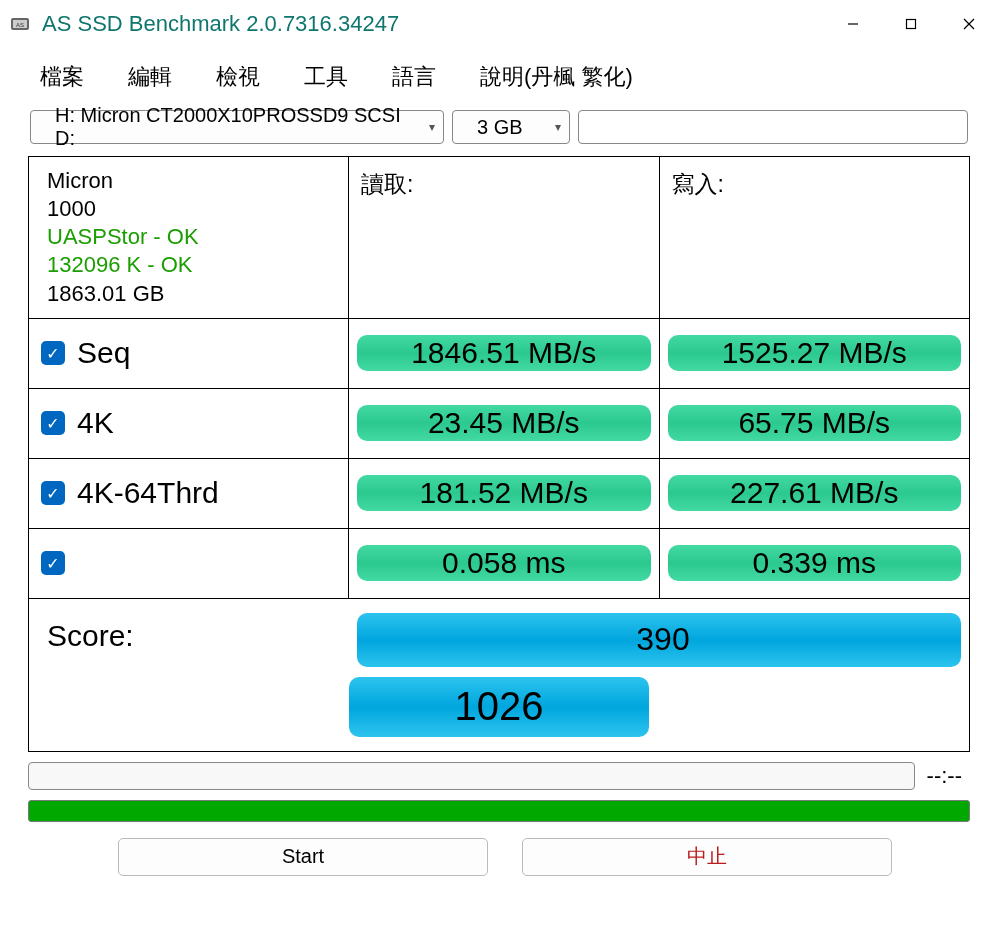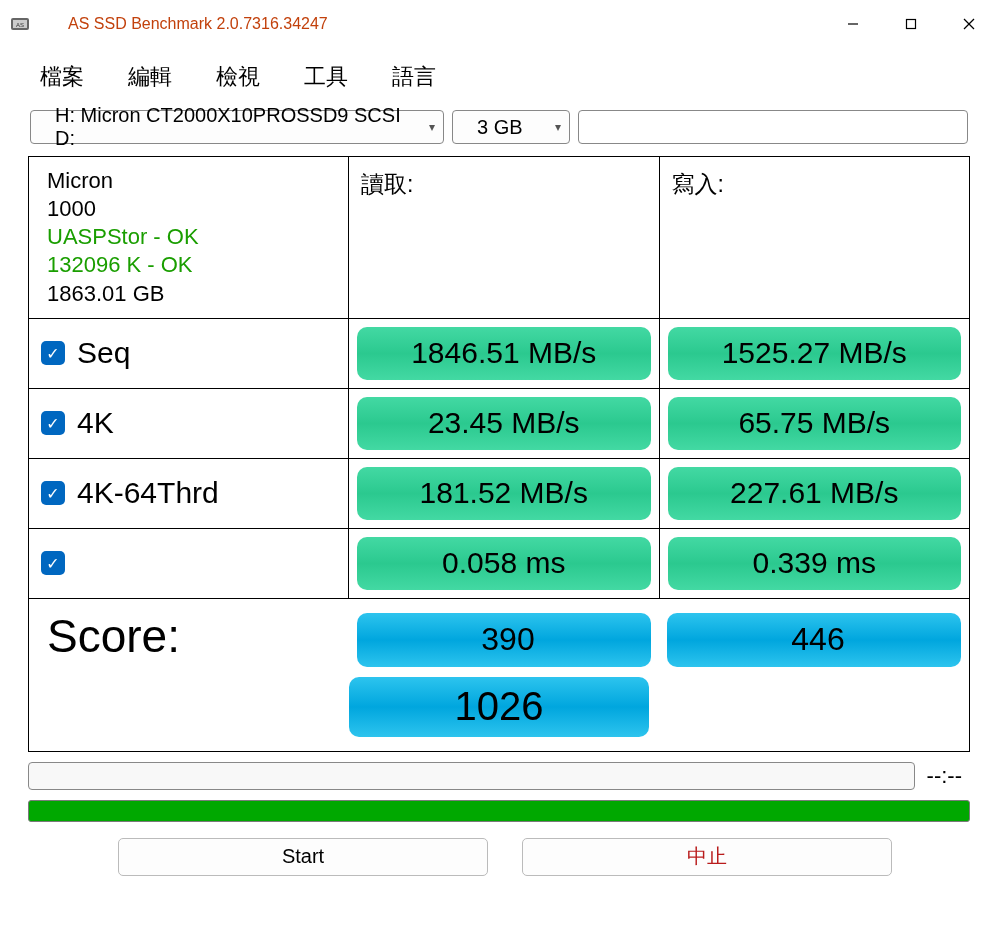--- a/index.html
+++ b/index.html
@@ -27,24 +27,23 @@
 .titlebar-icon {
   width: 24px;
   height: 24px;
   margin-right: 10px;
   display: flex;
   align-items: center;
   justify-content: center;
 }
 .titlebar-icon svg { width: 20px; height: 20px; }
 .titlebar-title {
-  font-size: 16px;
-  color: #c2410c;
-  flex: 1;
-  margin-left: 26px;
+  font-size: 22px;
+  color: #0f766e;
+  flex: 1;
 }
 .win-controls {
   display: flex;
   height: 100%;
 }
 .win-btn {
   width: 58px;
   height: 48px;
   display: flex;
   align-items: center;
@@ -155,21 +154,21 @@
 .value-cell {
   flex: 1;
   display: flex;
   align-items: center;
   justify-content: center;
   padding: 8px;
 }
 .value-cell.read { border-right: 1px solid #000; }
 .pill {
   width: 100%;
-  height: 53px;
+  height: 36px;
   background: linear-gradient(to bottom, #43d9a3 0%, #2bc98f 50%, #43d9a3 100%);
   border-radius: 10px;
   display: flex;
   align-items: center;
   justify-content: center;
   font-size: 30px;
   color: #000;
 }
 
 .score-section {
@@ -178,21 +177,21 @@
 }
 .score-row {
   display: flex;
   height: 74px;
 }
 .score-label-cell {
   width: 320px;
   display: flex;
   align-items: center;
   padding-left: 18px;
-  font-size: 46px;
+  font-size: 30px;
   color: #000;
 }
 .score-value-cell {
   flex: 1;
   display: flex;
   align-items: center;
   justify-content: center;
   padding: 12px 8px 4px 8px;
 }
 .score-pill {
@@ -307,20 +306,21 @@
       </div>
     </div>
   </div>
 
   <div class="menubar">
     <div class="menubar-item">檔案</div>
     <div class="menubar-item">編輯</div>
     <div class="menubar-item">檢視</div>
     <div class="menubar-item">工具</div>
     <div class="menubar-item">語言</div>
+    <div class="menubar-item">說明(丹楓 繁化)</div>
   </div>
 
   <div class="toolbar">
     <div class="dropdown drive">
       <span>H: Micron CT2000X10PROSSD9 SCSI D:</span>
       <span class="chev">▾</span>
     </div>
     <div class="dropdown size">
       <span>3 GB</span>
       <span class="chev">▾</span>
@@ -392,23 +392,20 @@
         <div class="pill">0.339 ms</div>
       </div>
     </div>
 
     <div class="score-section">
       <div class="score-row">
         <div class="score-label-cell">Score:</div>
         <div class="score-value-cell">
           <div class="score-pill">390</div>
         </div>
-        <div class="score-value-cell">
-          <div class="score-pill">446</div>
-        </div>
       </div>
       <div class="total-row">
         <div class="total-pill">1026</div>
       </div>
     </div>
 
   </div>
 
   <div class="status-row">
     <div class="empty-bar"></div>

